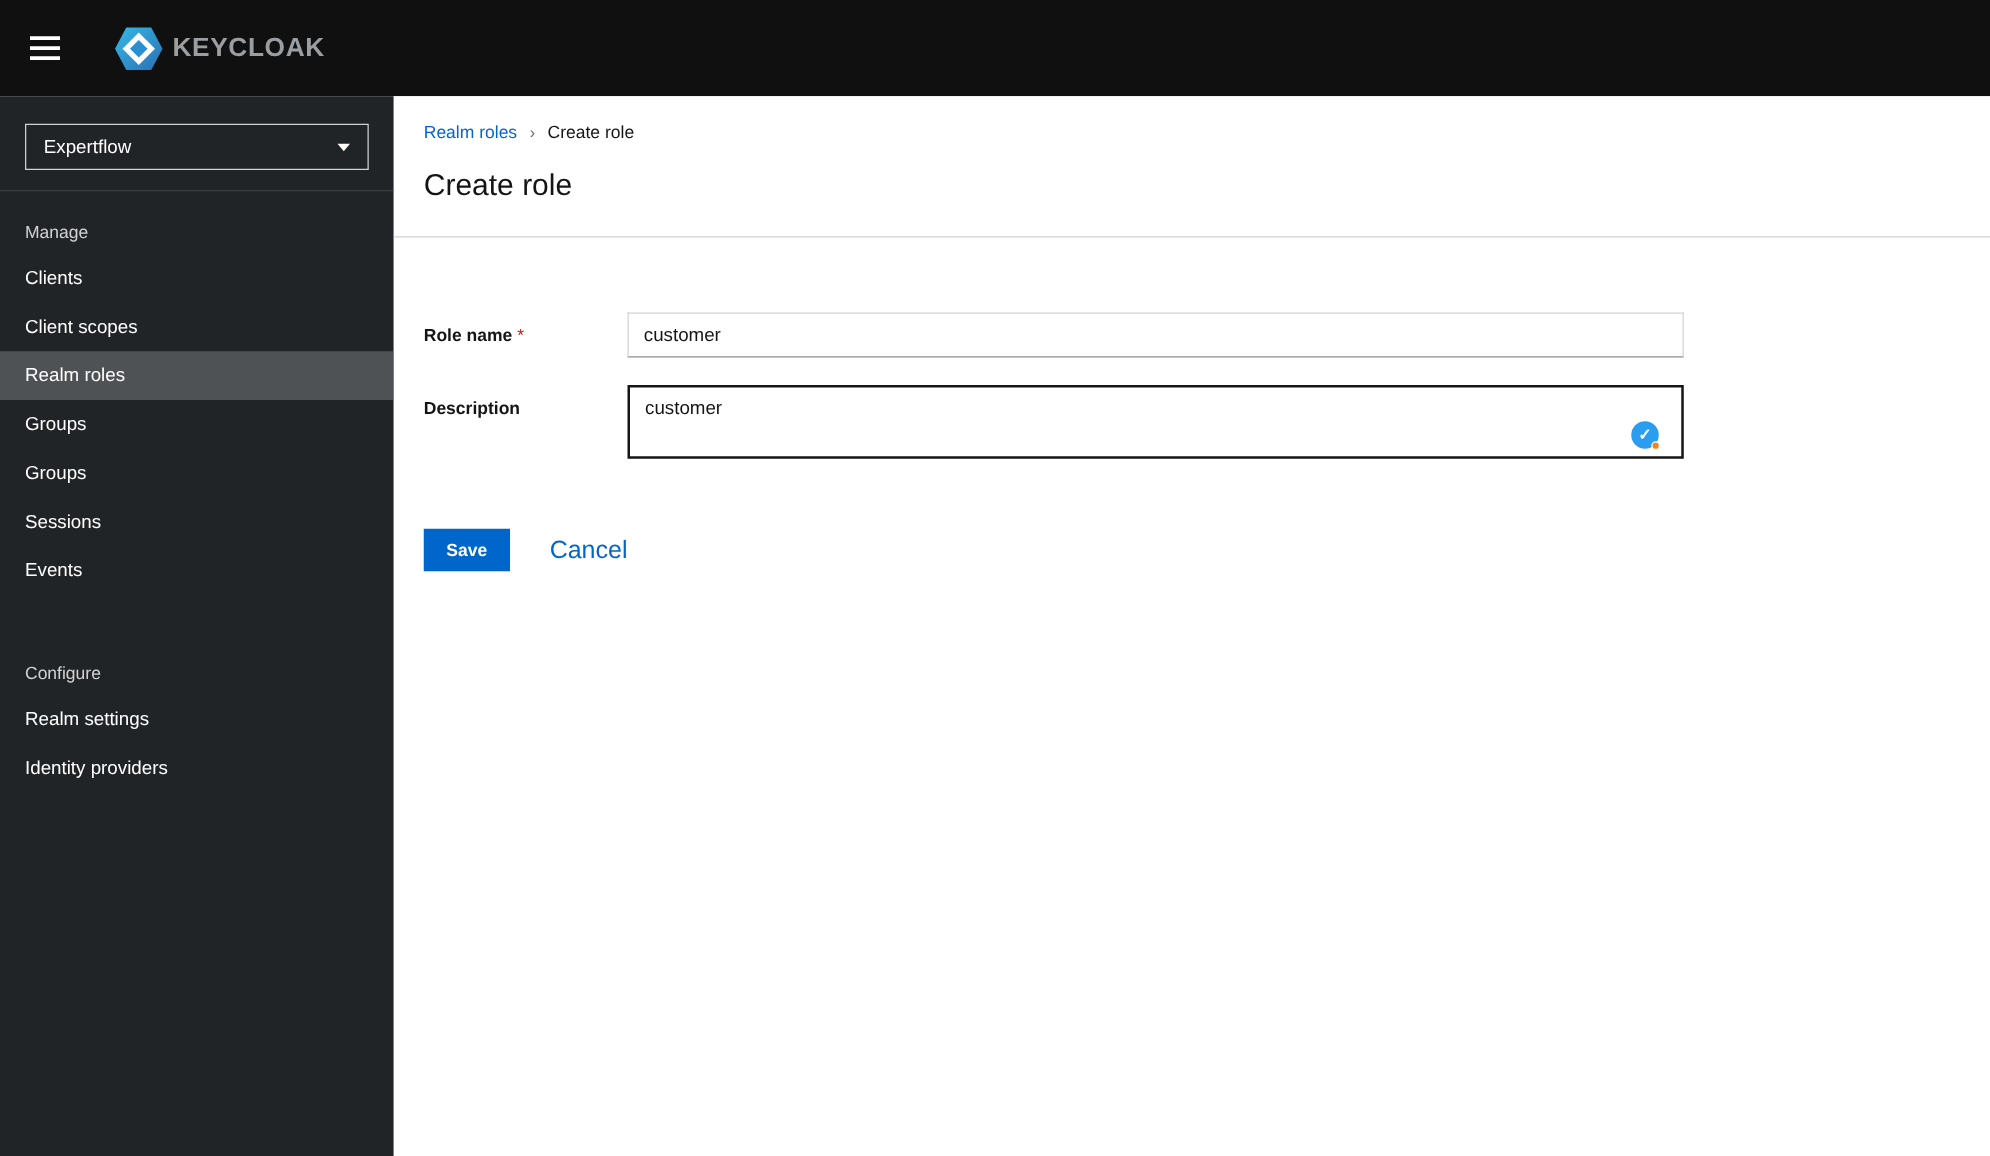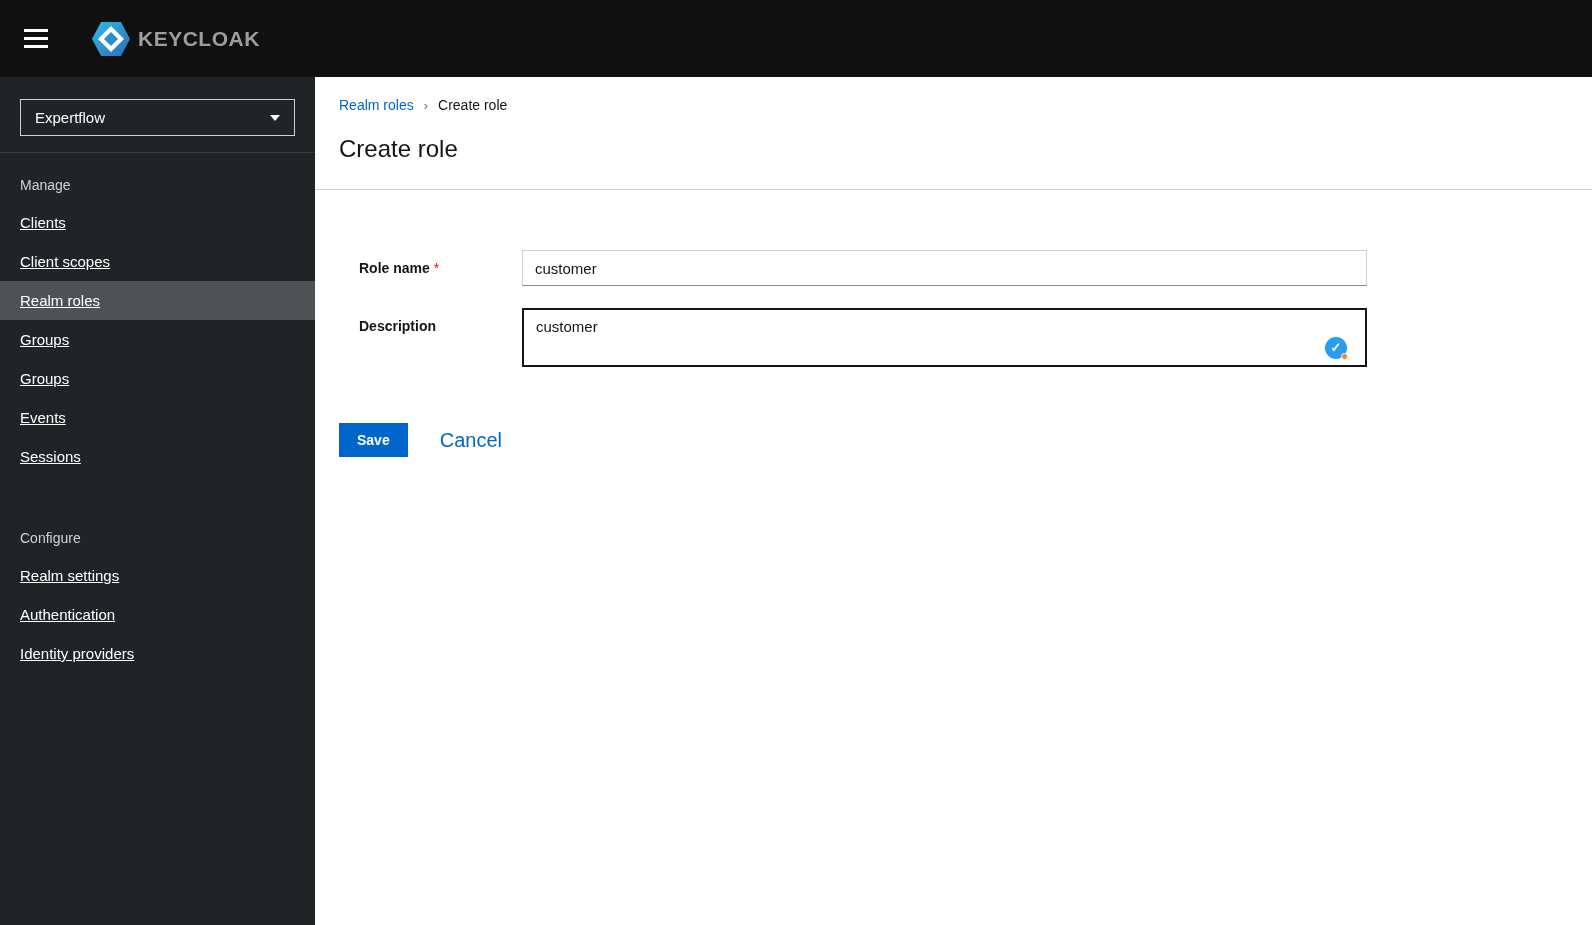--- a/index.html
+++ b/index.html
@@ -25,35 +25,35 @@
   .realm-block { padding:22px 20px 16px 20px; border-bottom:1px solid #3c3f42; }
   .realm-selector { width:100%; height:37px; background:transparent; border:1px solid #cfd1d3; color:#fff;
                     display:flex; align-items:center; justify-content:space-between; padding:0 14px;
                     font-size:15px; cursor:pointer; font-family:"Liberation Sans", sans-serif; }
   .caret-down { width:0; height:0; border-left:5px solid transparent; border-right:5px solid transparent;
                 border-top:6px solid #fff; }
 
   .nav-group { padding-top:16px; }
   .nav-group.configure { margin-top:30px; }
   .nav-group-title { font-size:14px; color:#d2d2d2; padding:8px 20px 10px 20px; }
-  .nav-item { height:39px; display:flex; align-items:center; padding:0 20px; font-size:15px; color:#fff; cursor:pointer;text-decoration:underline; }
+  .nav-item { height:39px; display:flex; align-items:center; padding:0 20px; font-size:15px; color:#fff; cursor:pointer; }
   .nav-item.current { background:#4f5255; }
 
   
   .main { flex:1; background:#fff; display:flex; flex-direction:column; min-width:0; }
   .page-header { padding:20px 24px 0 24px; }
   .breadcrumb { display:flex; align-items:center; font-size:14px; gap:10px; }
   .breadcrumb a { color:#0066cc; text-decoration:none; cursor:pointer; }
   .breadcrumb .sep { color:#6a6e73; font-size:13px; }
   .breadcrumb .current { color:#151515; }
   .page-title { font-size:24px; font-weight:500; color:#151515; margin-top:22px; padding-bottom:26px; }
   .header-divider { border:none; border-top:1px solid #d2d2d2; width:100%; }
 
   .page-content { padding:60px 24px 0 24px; }
-  .form-row { display:flex; margin-bottom:22px;margin-left:20px; }
+  .form-row { display:flex; margin-bottom:22px; }
   .form-label { width:163px; flex:0 0 auto; font-size:14px; font-weight:700; padding-top:10px; color:#151515; }
   .required { color:#c9190b; margin-left:4px; font-weight:400; }
   .form-control { width:831px; position:relative; }
 
   .text-input { width:845px; height:36px; font-size:15px; color:#151515; padding:6px 12px;
                 border:1px solid #d2d2d2; border-bottom-color:#8a8d90; background:#fff;
                 font-family:"Liberation Sans", sans-serif; outline:none; }
 
   .textarea { width:845px; height:59px; font-size:15px; color:#151515; padding:8px 12px;
               border:2px solid #151515; background:#fff; resize:none; outline:none;
@@ -108,28 +108,27 @@
         </button>
       </div>
 
       <div class="nav-group">
         <div class="nav-group-title">Manage</div>
         <div class="nav-item">Clients</div>
         <div class="nav-item">Client scopes</div>
         <div class="nav-item current">Realm roles</div>
         <div class="nav-item">Groups</div>
         <div class="nav-item">Groups</div>
+        <div class="nav-item">Sessions</div>
         <div class="nav-item">Events</div>
-        <div class="nav-item">Sessions</div>
       </div>
 
       <div class="nav-group configure">
         <div class="nav-group-title">Configure</div>
         <div class="nav-item">Realm settings</div>
-        <div class="nav-item">Authentication</div>
         <div class="nav-item">Identity providers</div>
       </div>
     </nav>
 
     <main class="main">
       <div class="page-header">
         <div class="breadcrumb">
           <a>Realm roles</a>
           <span class="sep">›</span>
           <span class="current">Create role</span>

